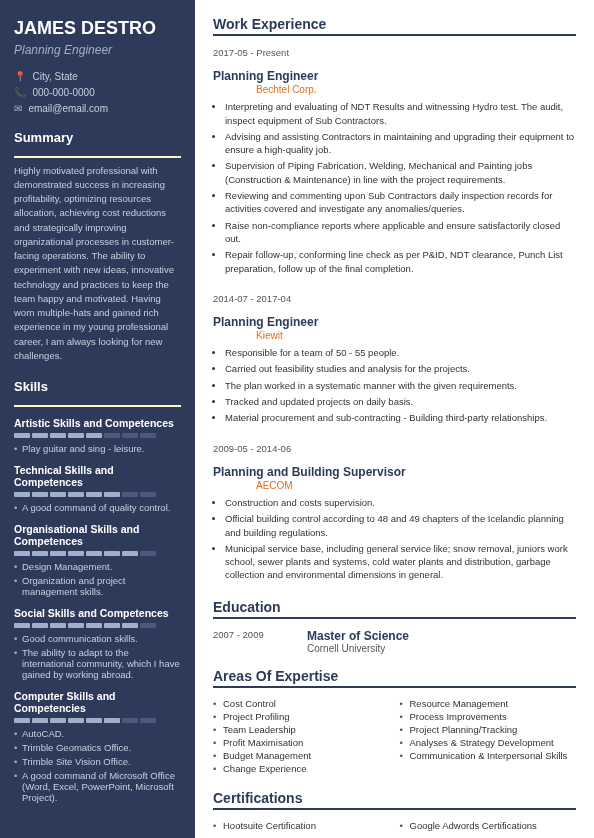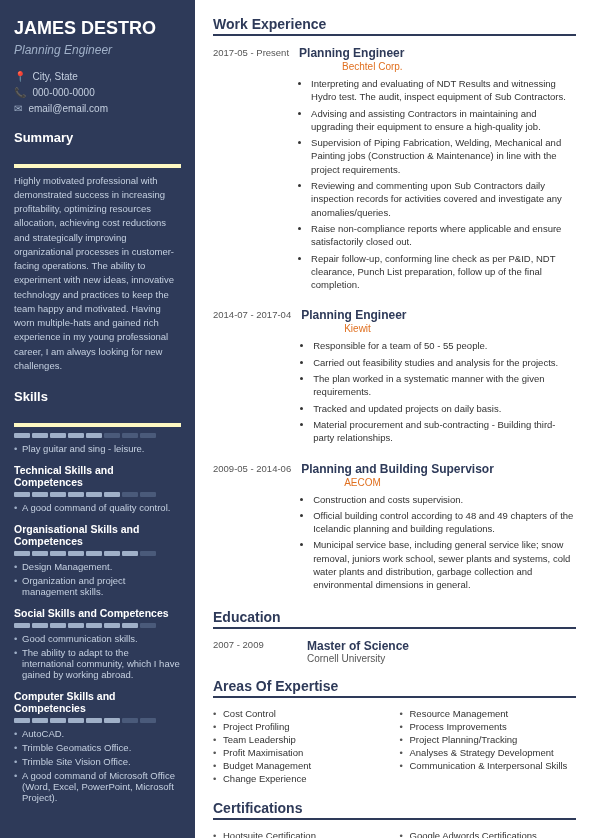--- a/index.html
+++ b/index.html
@@ -42,22 +42,22 @@
     .contact-icon {
       font-size: 10px;
       color: #a0b0c8;
     }
     .sidebar-section-title {
       font-size: 13px;
       font-weight: bold;
       color: #fff;
       margin-top: 16px;
       margin-bottom: 6px;
-      border-bottom: 4px solid #fef9c3;
-      padding-bottom: 19px;
+      border-bottom: 2px solid #fef9c3;
+      padding-bottom: 11px;
     }
     .summary-text {
       font-size: 9.5px;
       color: #c5d0e0;
       line-height: 1.5;
     }
     .skill-group-title {
       font-size: 10.5px;
       font-weight: bold;
       color: #fff;
@@ -101,20 +101,21 @@
       font-weight: bold;
       color: #2e3a59;
       border-bottom: 2px solid #2e3a59;
       margin-bottom: 10px;
       padding-bottom: 2px;
     }
     .experience-entry {
       display: flex;
       margin-bottom: 14px;
       gap: 10px;
+      flex-direction: column;
     }
     .exp-date {
       font-size: 9.5px;
       color: #555;
       min-width: 68px;
       line-height: 1.4;
     }
     .exp-content {
       flex: 1;
     }
@@ -221,20 +222,21 @@
     <span class="contact-icon">✉</span>
     <span>email@email.com</span>
   </div>
 
   <div class="sidebar-section-title">Summary</div>
   <div class="summary-text">Highly motivated professional with demonstrated success in increasing profitability, optimizing resources allocation, achieving cost reductions and strategically improving organizational processes in customer-facing operations. The ability to experiment with new ideas, innovative technology and practices to keep the team happy and motivated. Having worn multiple-hats and gained rich experience in my young professional career, I am always looking for new challenges.</div>
 
   <div class="sidebar-section-title">Skills</div>
 
   <div id="skills-container">
+      <div class="skill-group-title">Artistic Skills and Competences</div>
       <div class="skill-bars">
         <div class="skill-bar filled"></div>
         <div class="skill-bar filled"></div>
         <div class="skill-bar filled"></div>
         <div class="skill-bar filled"></div>
         <div class="skill-bar filled"></div>
         <div class="skill-bar"></div>
         <div class="skill-bar"></div>
         <div class="skill-bar"></div>
       </div>

